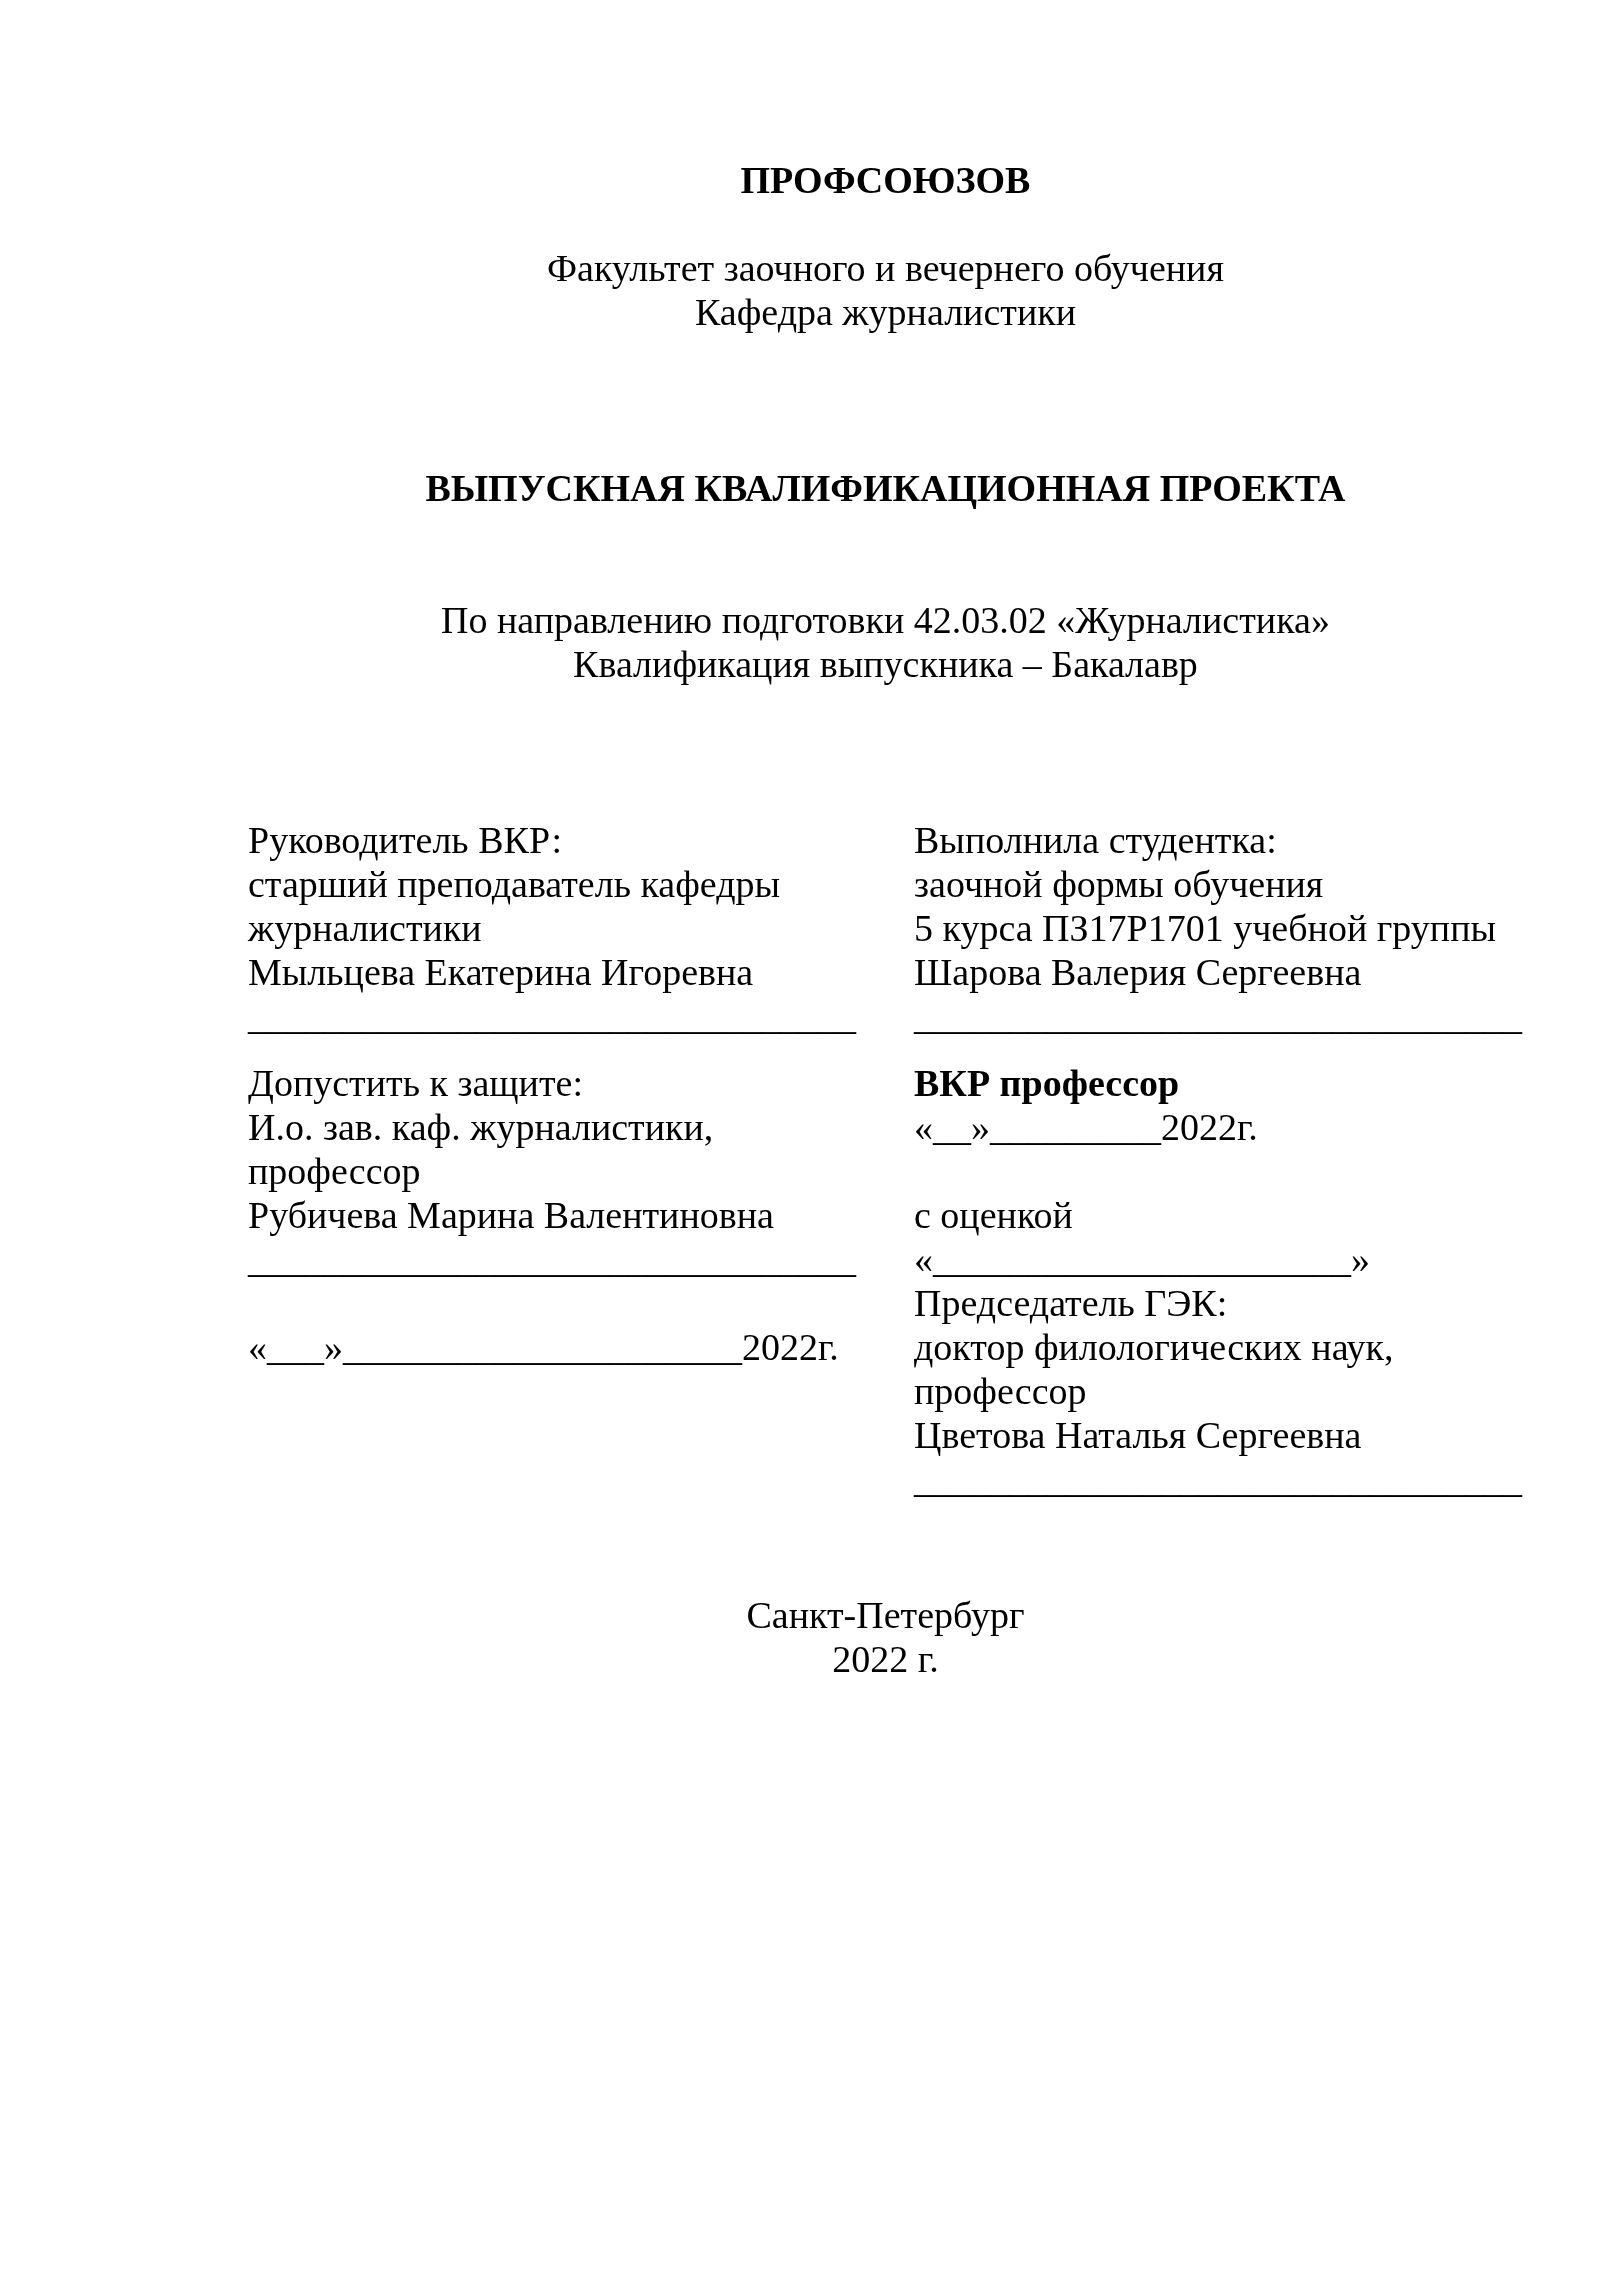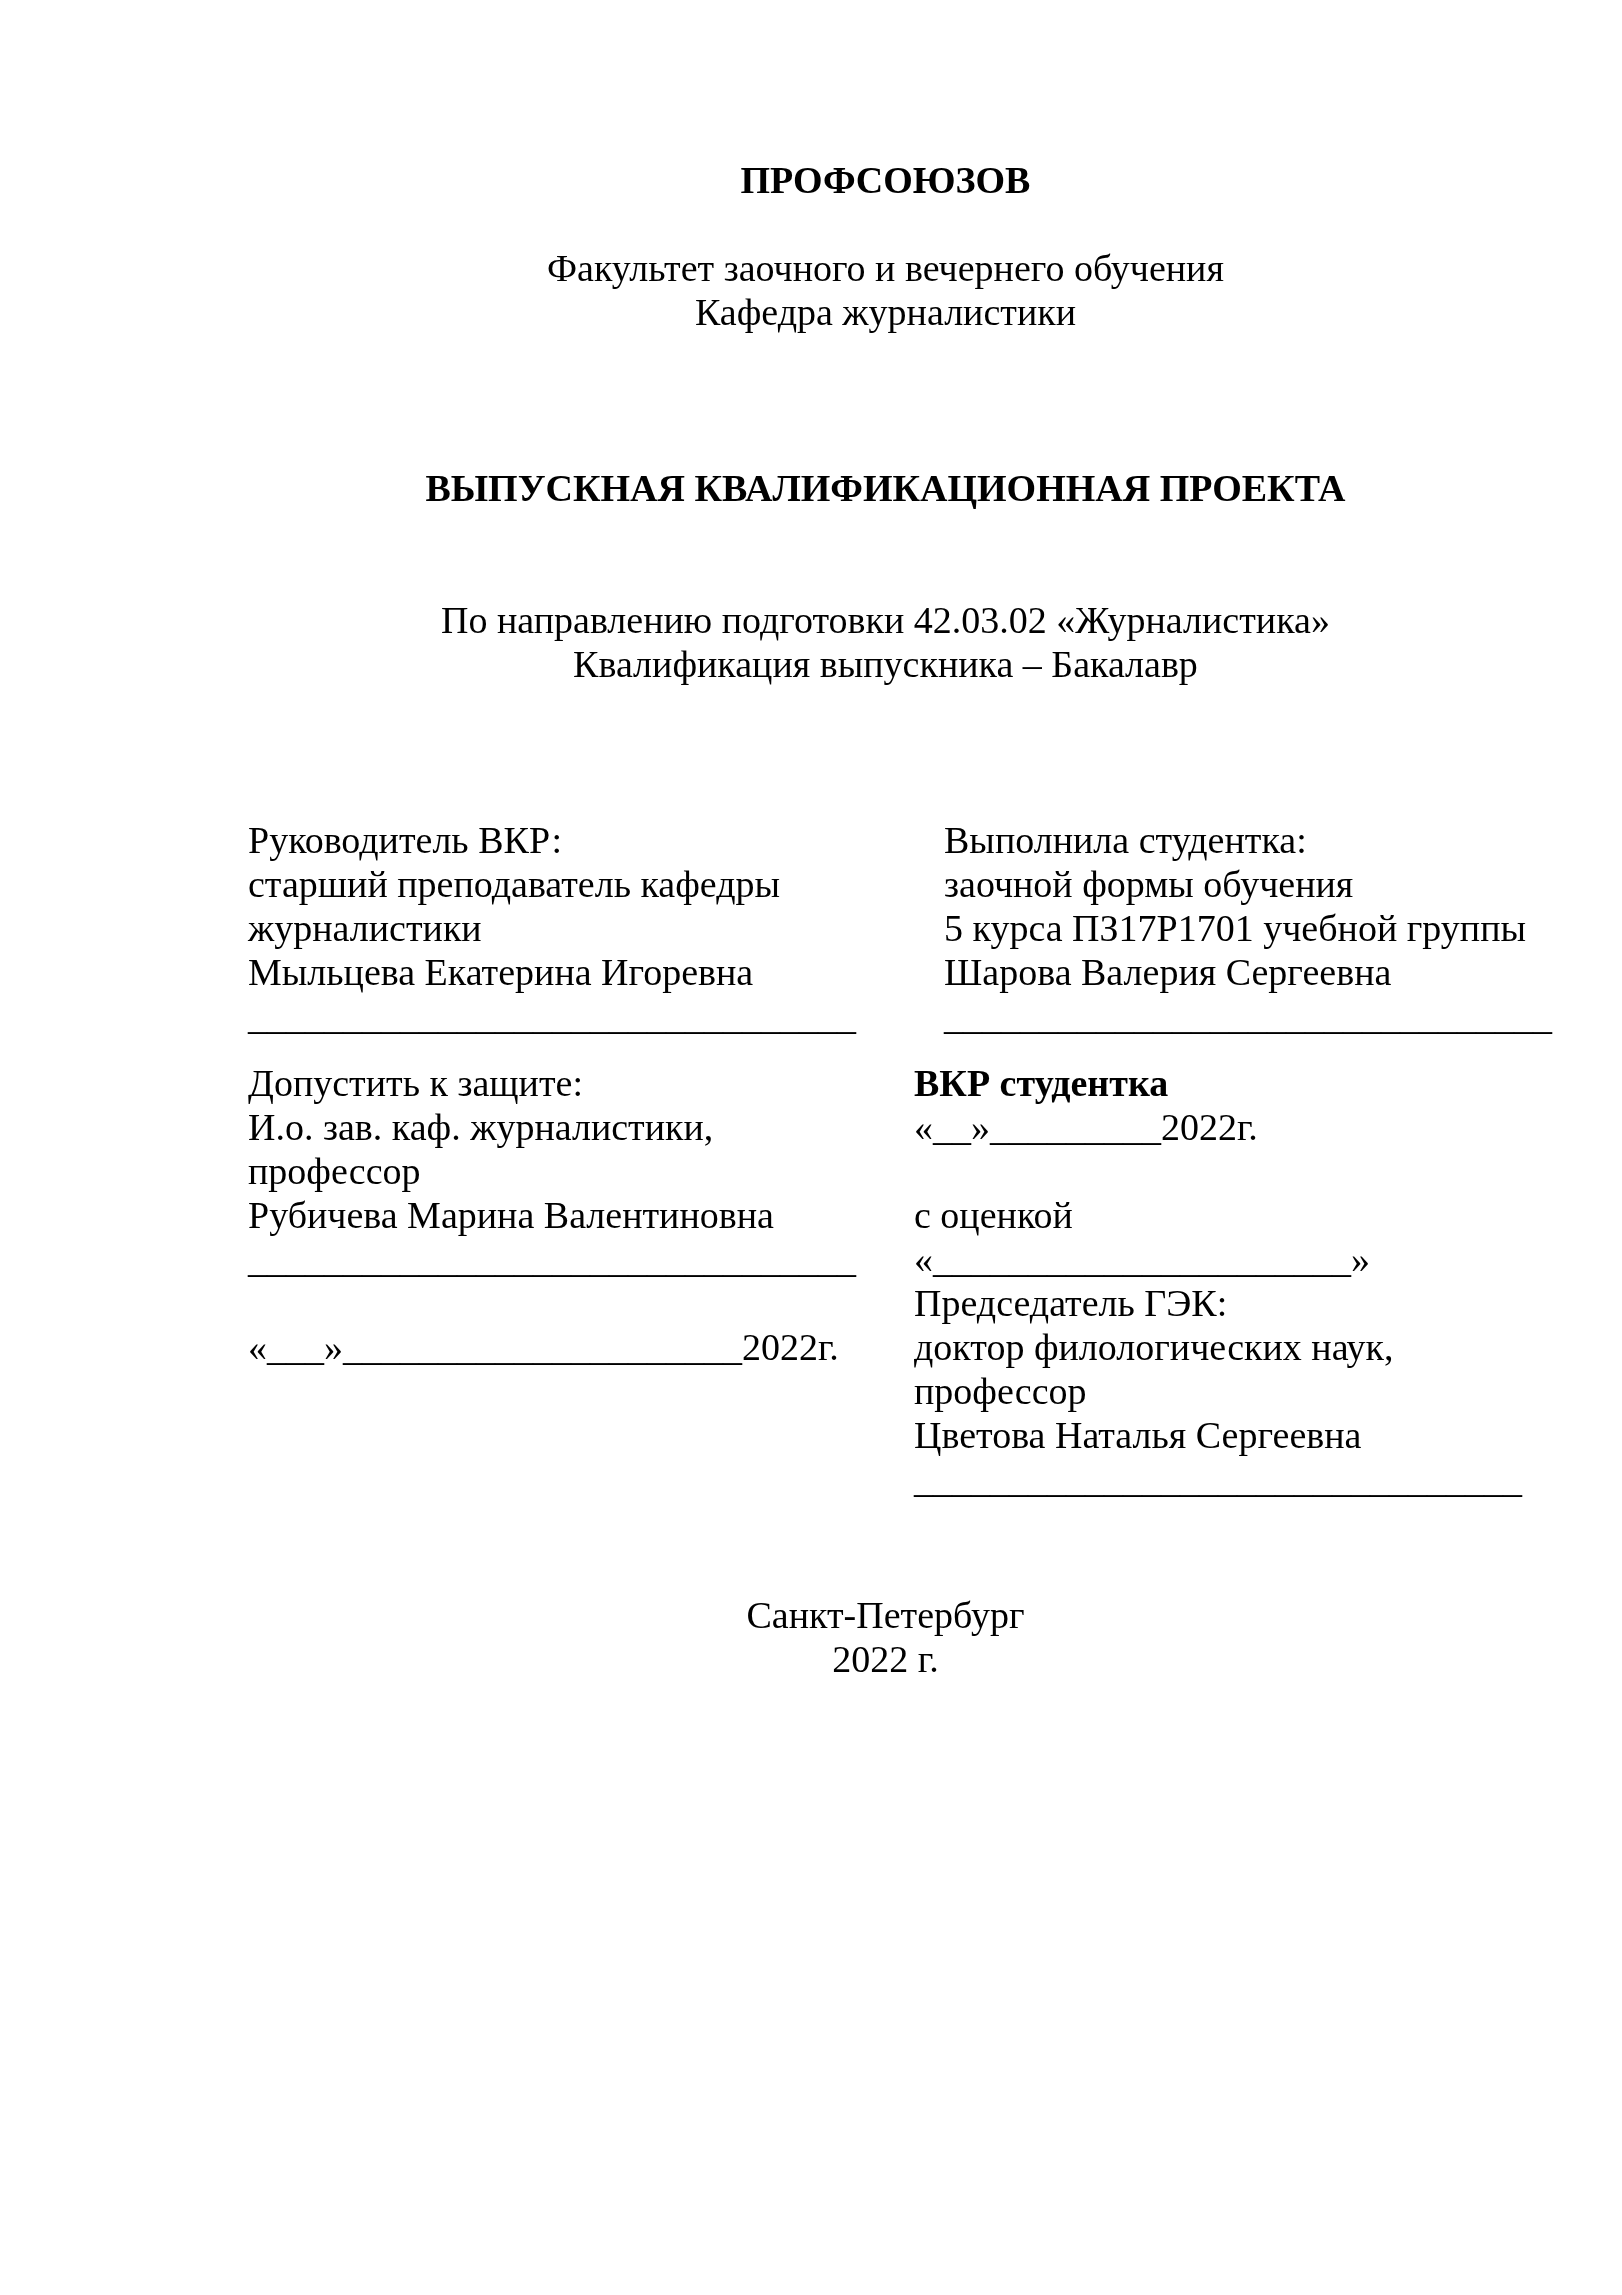--- a/index.html
+++ b/index.html
@@ -30,21 +30,21 @@
     line-height: 44px;
     white-space: nowrap;
   }
   .centered { text-align: center; }
   .bold { font-weight: bold; }
 
   .dept-block   { margin-top: 44px; }
   .work-type    { margin-top: 132px; }
   .thesis-title { margin-top: 44px; }
   .program      { margin-top: 88px; }
-  .section-1    { margin-top: 132px; gap: 30px; }
+  .section-1    { margin-top: 132px; }
   .section-2    { margin-top: 23px; }
   .footer       { margin-top: 92px; }
 
   .cols { display: flex; }
   .col-left  { width: 666px; flex: none; }
   .col-right { flex: 1 1 auto; min-width: 0; }
 
   .blank-line { height: 44px; }
 </style>
 </head>
@@ -93,21 +93,21 @@
       <div class="col-left">
         <div class="line">Допустить к защите:</div>
         <div class="line">И.о. зав. каф. журналистики,</div>
         <div class="line">профессор</div>
         <div class="line">Рубичева Марина Валентиновна</div>
         <div class="line">________________________________</div>
         <div class="blank-line"></div>
         <div class="line">«___»_____________________2022г.</div>
       </div>
       <div class="col-right">
-        <div class="line bold">ВКР студентка</div>
+        <div class="line bold">ВКР профессор</div>
         <div class="line">«__»_________2022г.</div>
         <div class="blank-line"></div>
         <div class="line">с оценкой</div>
         <div class="line">«______________________»</div>
         <div class="line">Председатель ГЭК:</div>
         <div class="line">доктор филологических наук,</div>
         <div class="line">профессор</div>
         <div class="line">Цветова Наталья Сергеевна</div>
         <div class="line">________________________________</div>
       </div>

